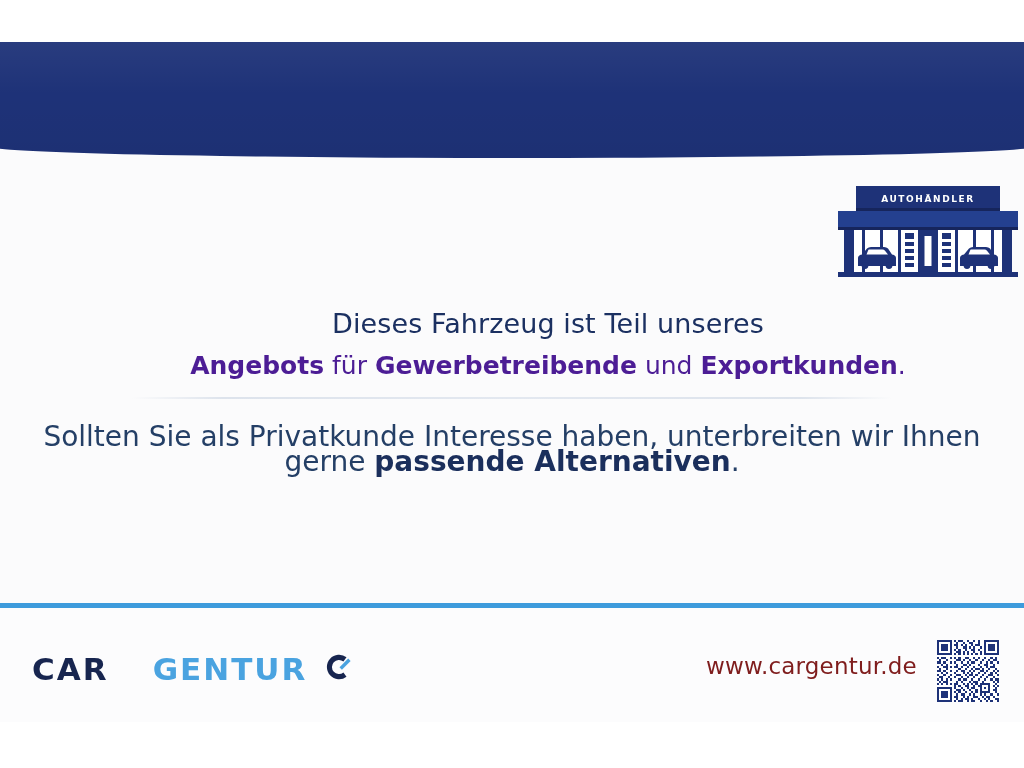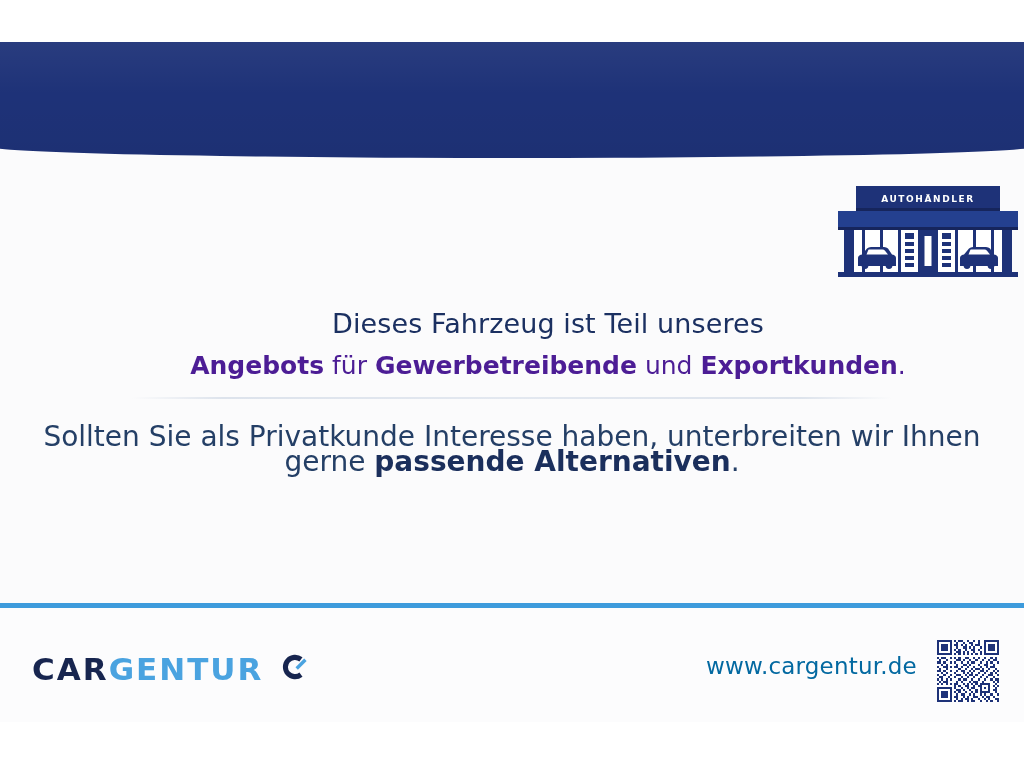--- a/index.html
+++ b/index.html
@@ -156,32 +156,32 @@
     display: flex;
     align-items: center;
   }
   .logo-text {
     font-size: 31px;
     font-weight: 700;
     letter-spacing: 2.0px;
     line-height: 32px;
   }
   .logo-car { color: #17254f; text-align: center; }
-  .logo-gentur { color: #4aa3e0; }
+  .logo-gentur { color: #4aa3e0; margin-left: 44px; }
   .logo-mark {
     margin-left: 13px;
     display: inline-block;
   }
 
   .url {
     position: absolute;
     left: 706px;
     top: 653px;
     font-size: 23px;
-    color: #0369a1;
+    color: #7f1d1d;
     letter-spacing: 0.2px;
     white-space: nowrap;
   }
 
   .qr {
     position: absolute;
     left: 937px;
     top: 640px;
     width: 62px;
     height: 62px;

